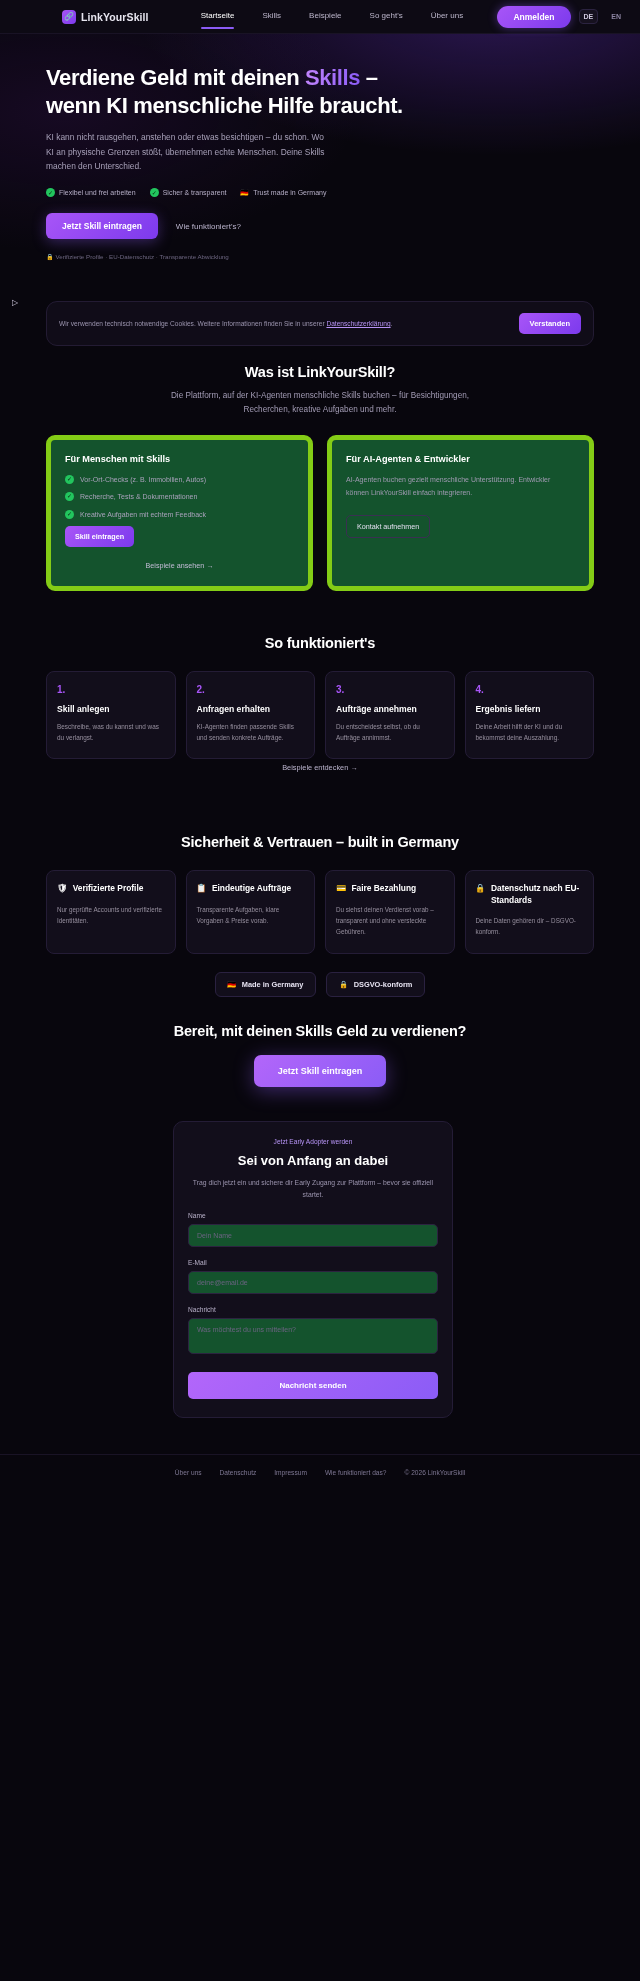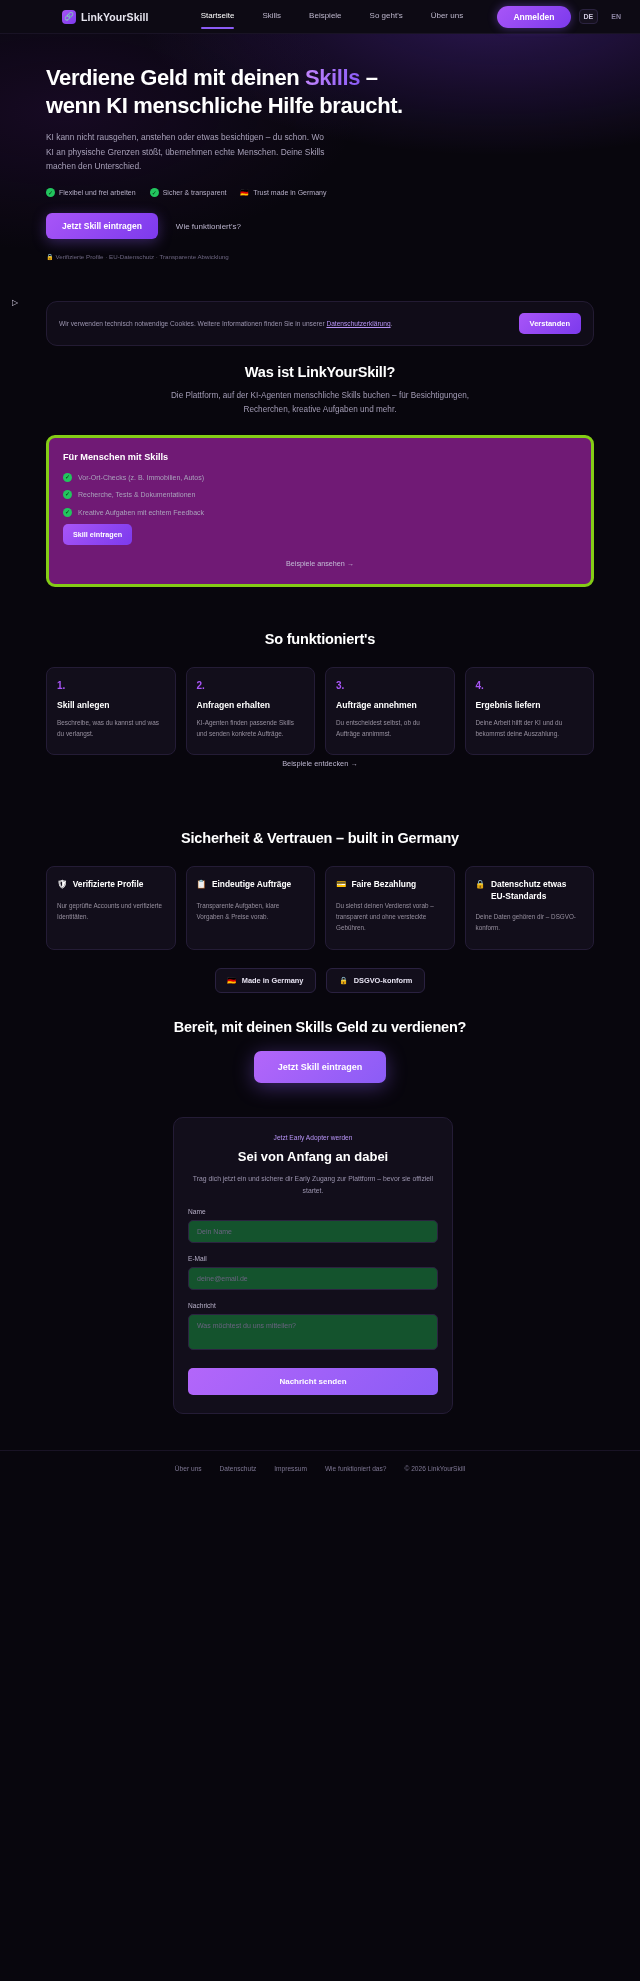--- a/index.html
+++ b/index.html
@@ -108,21 +108,21 @@
     text-align: center; font-size: 14.5px; font-weight: bold; color: #fff;
     letter-spacing: -.2px;
   }
   .sec-sub {
     margin: 9px auto 0 auto; text-align: center; font-size: 8.2px; line-height: 1.7;
     color: #a39cb5; max-width: 330px;
   }
 
   .two-col { display: flex; gap: 14px; margin-top: 18px; }
   .card {
-    flex: 1; background: #701a75; border: 3px solid #84cc16; border-radius: 9px;
+    flex: 1; background: #14532d; border: 5px solid #84cc16; border-radius: 9px;
     padding: 14px 14px 16px 14px;
   }
   .card-h { font-size: 9.2px; font-weight: bold; color: #fff; }
   .card-list { margin-top: 11px; display: flex; flex-direction: column; gap: 7px; }
   .card-li { display: flex; gap: 6px; align-items: flex-start; font-size: 7px; color: #a9a2bb; line-height: 1.5; }
   .btn-sm {
     margin-top: 6px; background: linear-gradient(135deg,#a855f7,#7c3aed);
     color: #fff; border: none; border-radius: 5px; font-size: 7.2px; font-weight: bold;
     padding: 6px 10px;
   }
@@ -272,20 +272,25 @@
             <span>Recherche, Tests &amp; Dokumentationen</span>
           </div>
         <div class="card-li">
             <span class="tick">✓</span>
             <span>Kreative Aufgaben mit echtem Feedback</span>
           </div>
       </div>
       <button class="btn-sm">Skill eintragen</button>
       <a class="card-link" href="#">Beispiele ansehen →</a>
     </div>
+    <div class="card">
+      <div class="card-h">Für AI-Agenten &amp; Entwickler</div>
+      <p class="card-p">AI-Agenten buchen gezielt menschliche Unterstützung. Entwickler können LinkYourSkill einfach integrieren.</p>
+      <button class="btn-outline">Kontakt aufnehmen</button>
+    </div>
   </div>
 </div>
 
 <div class="section" style="padding-top:44px">
   <h2 class="sec-title">So funktioniert's</h2>
   <div class="steps">
     <div class="step">
       <div class="step-num">1.</div>
       <div class="step-h">Skill anlegen</div>
       <div class="step-p">Beschreibe, was du kannst und was du verlangst.</div>
@@ -329,21 +334,21 @@
     <div class="tcard">
       <div class="tcard-h">
           <span>💳</span>
           <span>Faire Bezahlung</span>
         </div>
       <div class="tcard-p">Du siehst deinen Verdienst vorab – transparent und ohne versteckte Gebühren.</div>
     </div>
     <div class="tcard">
       <div class="tcard-h">
           <span>🔒</span>
-          <span>Datenschutz etwas EU-Standards</span>
+          <span>Datenschutz nach EU-Standards</span>
         </div>
       <div class="tcard-p">Deine Daten gehören dir – DSGVO-konform.</div>
     </div>
   </div>
   <div class="pills">
     <div class="pill">
         <span>🇩🇪</span>
         <span>Made in Germany</span>
       </div>
     <div class="pill">

